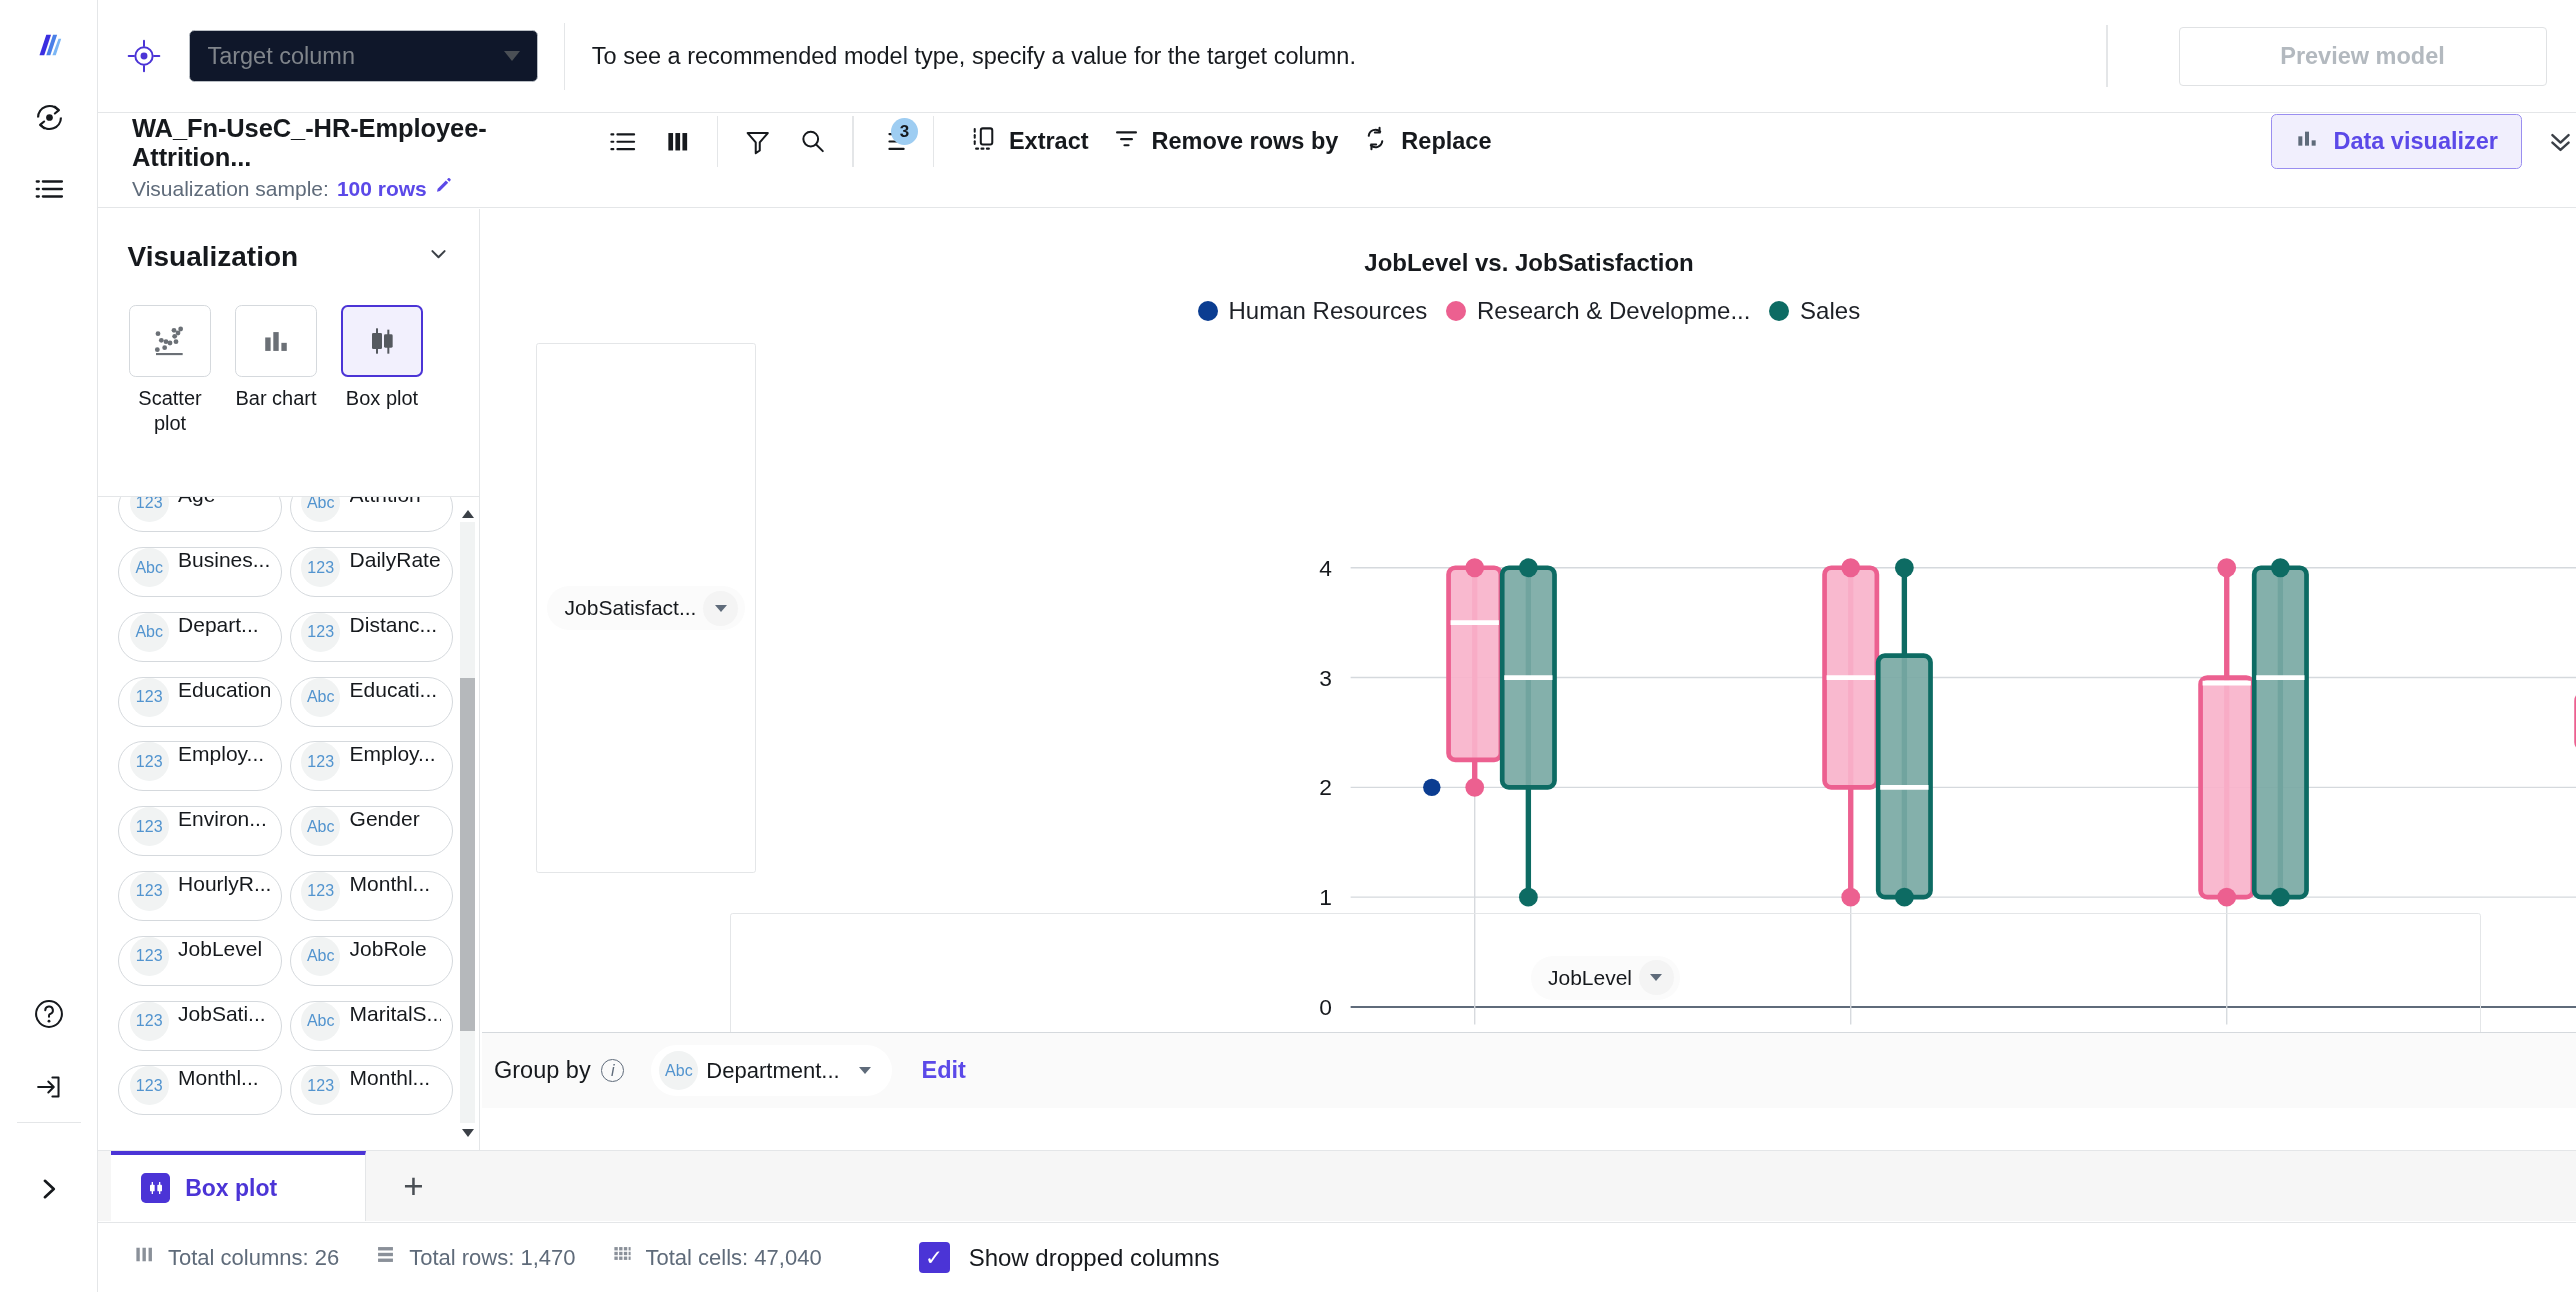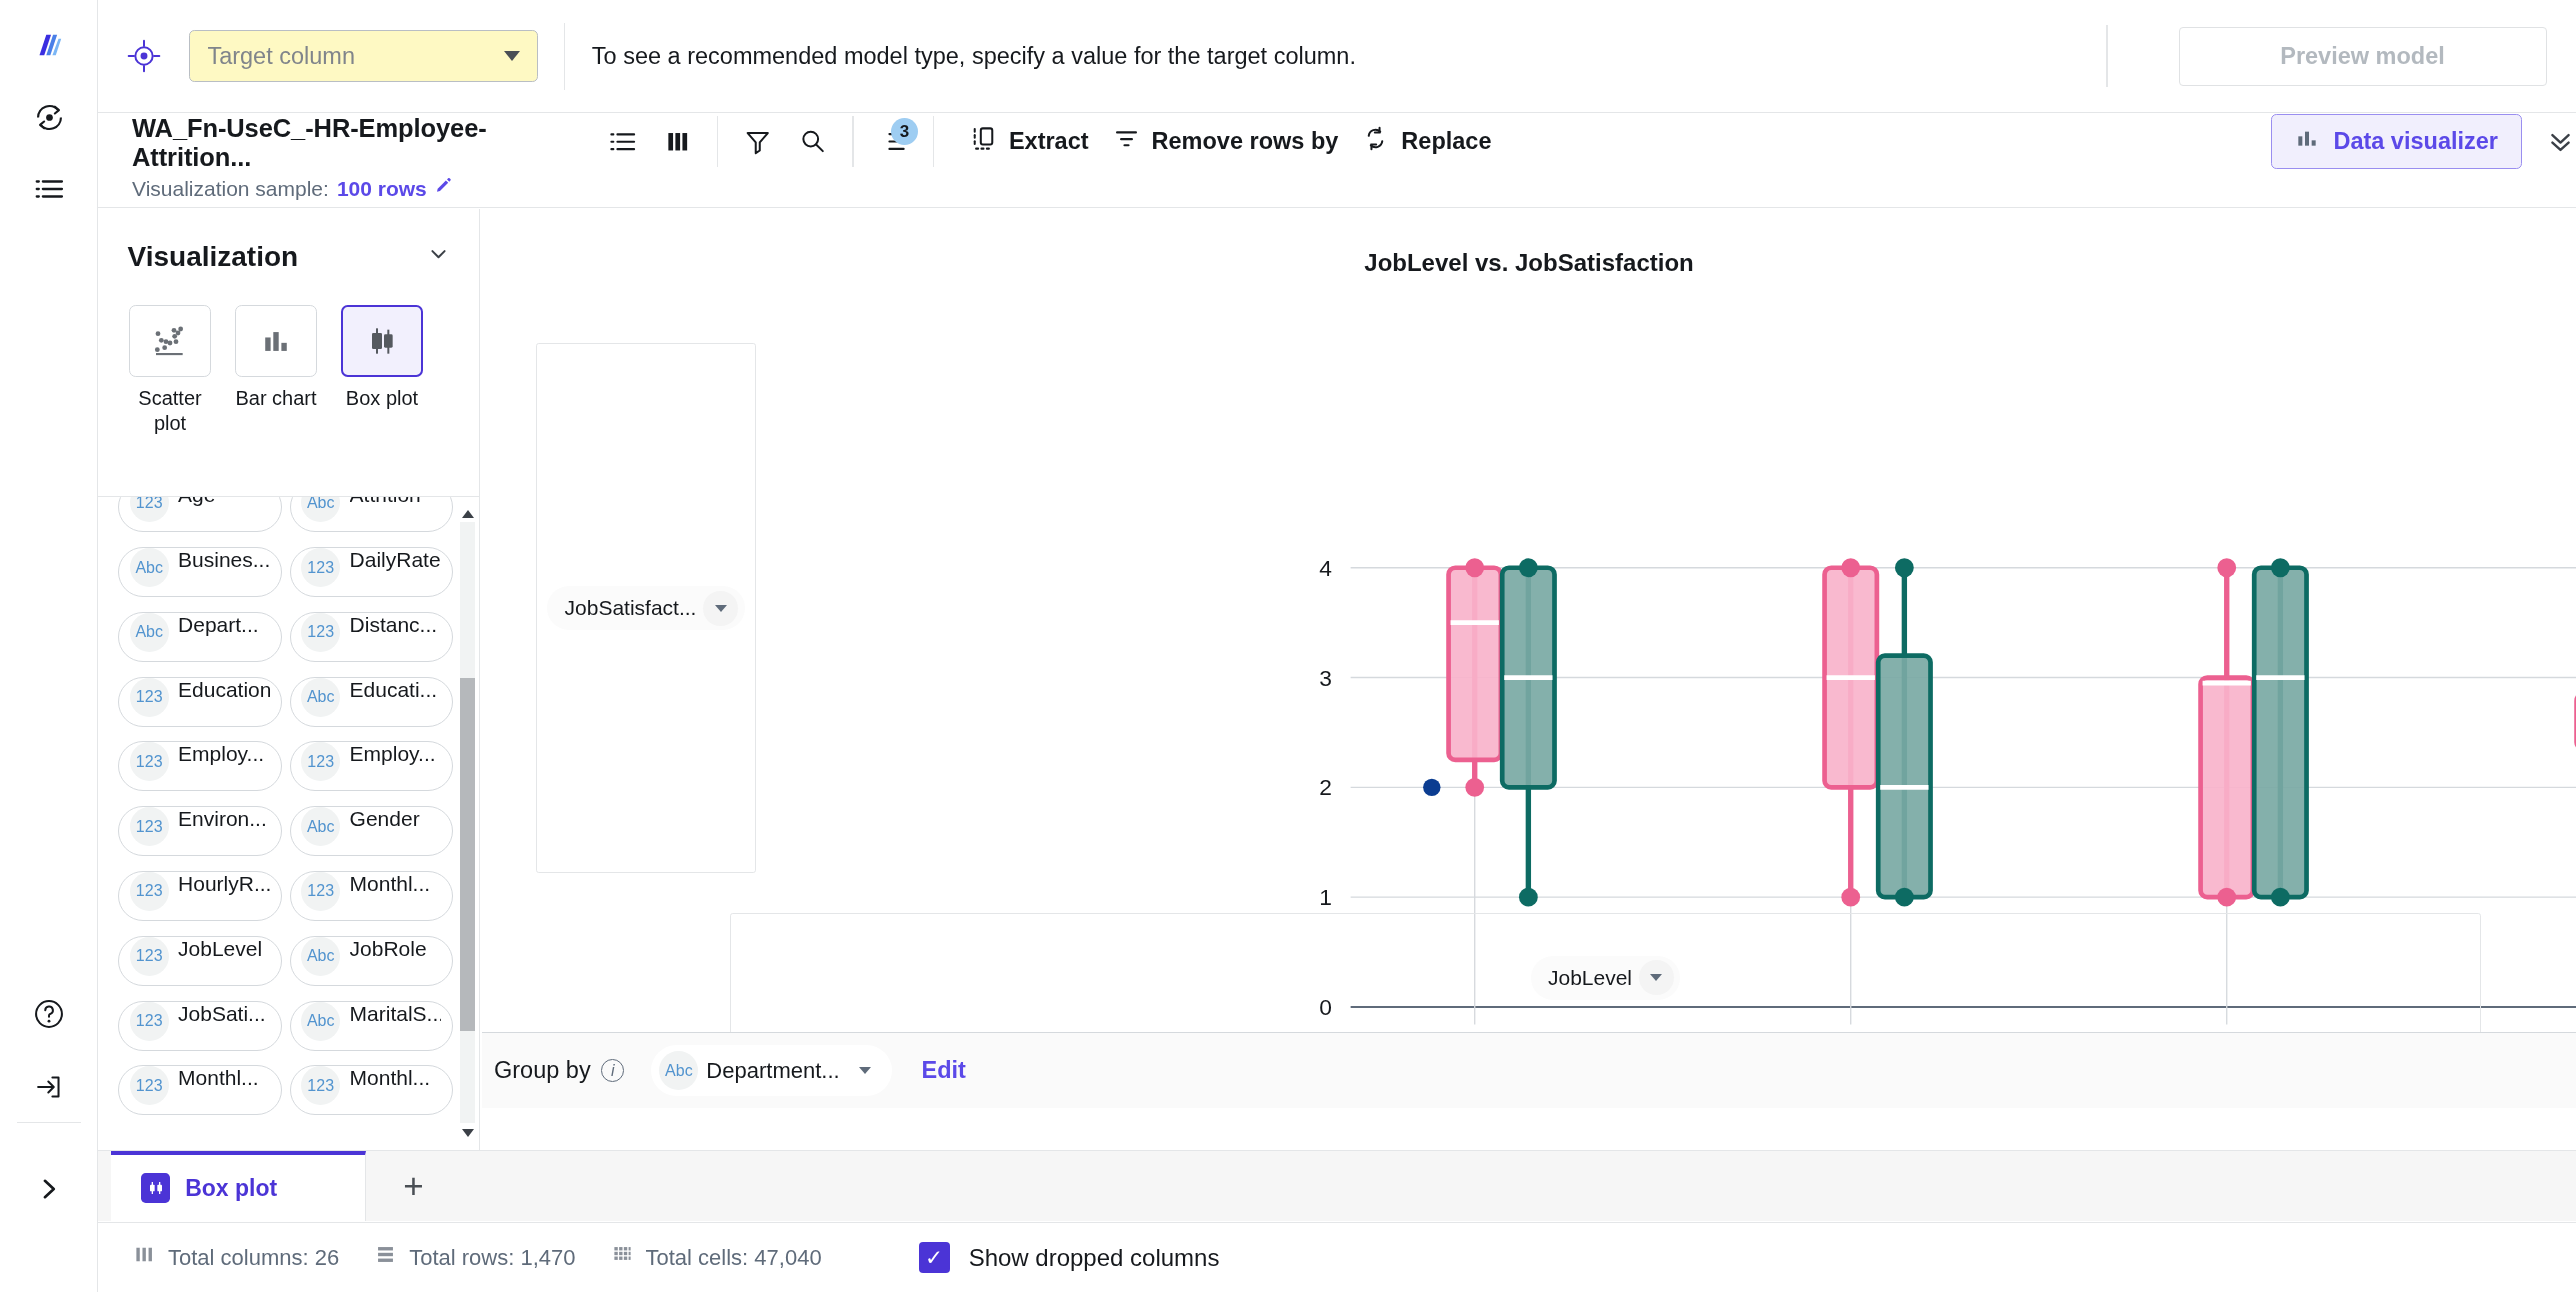--- a/index.html
+++ b/index.html
@@ -25,21 +25,21 @@
   .topbar {
     position: absolute; left: 98px; top: 0; width: 2478px; height: 113px;
     background: #fff; border-bottom: 1.3px solid #e4e6e8;
     display: flex; align-items: center;
   }
   .target-icon { margin-left: 28px; width: 36px; height: 36px; display:flex; align-items:center; justify-content:center; }
   .target-select {
     margin-left: 27px; width: 349px; height: 52px;
     border: 1.3px solid #b9bec4; border-radius: 5.4px;
     display: flex; align-items: center; justify-content: space-between;
-    padding: 0 17.4px; background: #fef9c3;
+    padding: 0 17.4px; background: #0f172a;
   }
   .target-select .ph { font-size: 23.5px; color: #80858b; }
   .caret-dn { width:0;height:0;border-left:8.7px solid transparent;border-right:8.7px solid transparent;border-top:10px solid #4a4f55; }
   .topbar-divider { width: 1.3px; height: 67px; background: #e4e6e8; margin-left: 25.5px; }
   .hint-text { margin-left: 27px; font-size: 23.5px; color: #16191d; white-space: nowrap; }
   .topbar-right { margin-left: auto; display: flex; align-items: center; padding-right: 29.5px; }
   .vline { width: 1.3px; height: 62px; background: #e4e6e8; margin-right: 36px; }
   .qb-group { display: flex; align-items: stretch; height: 59px; }
   .qb-main {
     width: 480px; background: #d5dbdb; border-radius: 4px 0 0 4px;
@@ -527,20 +527,34 @@
         <div class="cs-up"></div>
         <div class="cs-track"></div>
         <div class="cs-thumb"></div>
         <div class="cs-dn"></div>
       </div>
     </div>
   </div>
 
   <div class="chartarea">
     <div class="chart-title">JobLevel vs. JobSatisfaction</div>
+    <div class="legend" id="legend">
+        <div class="leg-item">
+          <span class="leg-dot" style="background: rgb(11, 61, 145);"></span>
+          <span>Human Resources</span>
+        </div>
+        <div class="leg-item">
+          <span class="leg-dot" style="background: rgb(236, 96, 144);"></span>
+          <span>Research &amp; Developme...</span>
+        </div>
+        <div class="leg-item">
+          <span class="leg-dot" style="background: rgb(13, 107, 99);"></span>
+          <span>Sales</span>
+        </div>
+      </div>
 
     <div class="plotwrap">
       <div class="ybox">
         <div class="pill-select">
           <span>JobSatisfact...</span>
           <span class="circ">
               <span class="caret-tiny"></span>
             </span>
         </div>
       </div>

